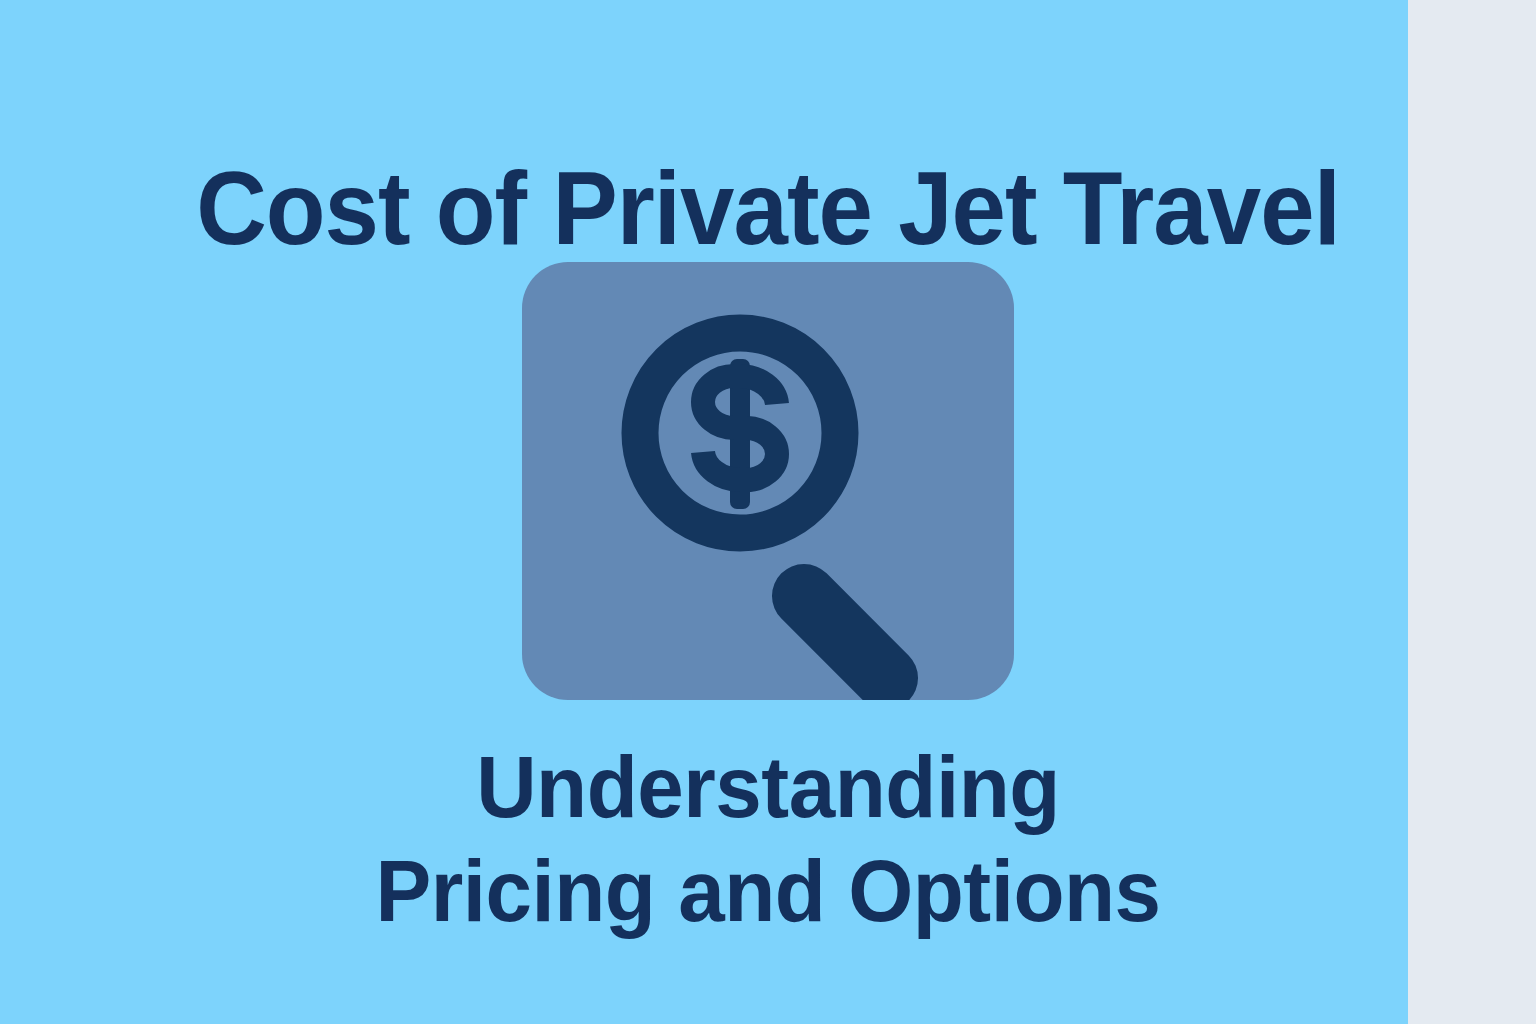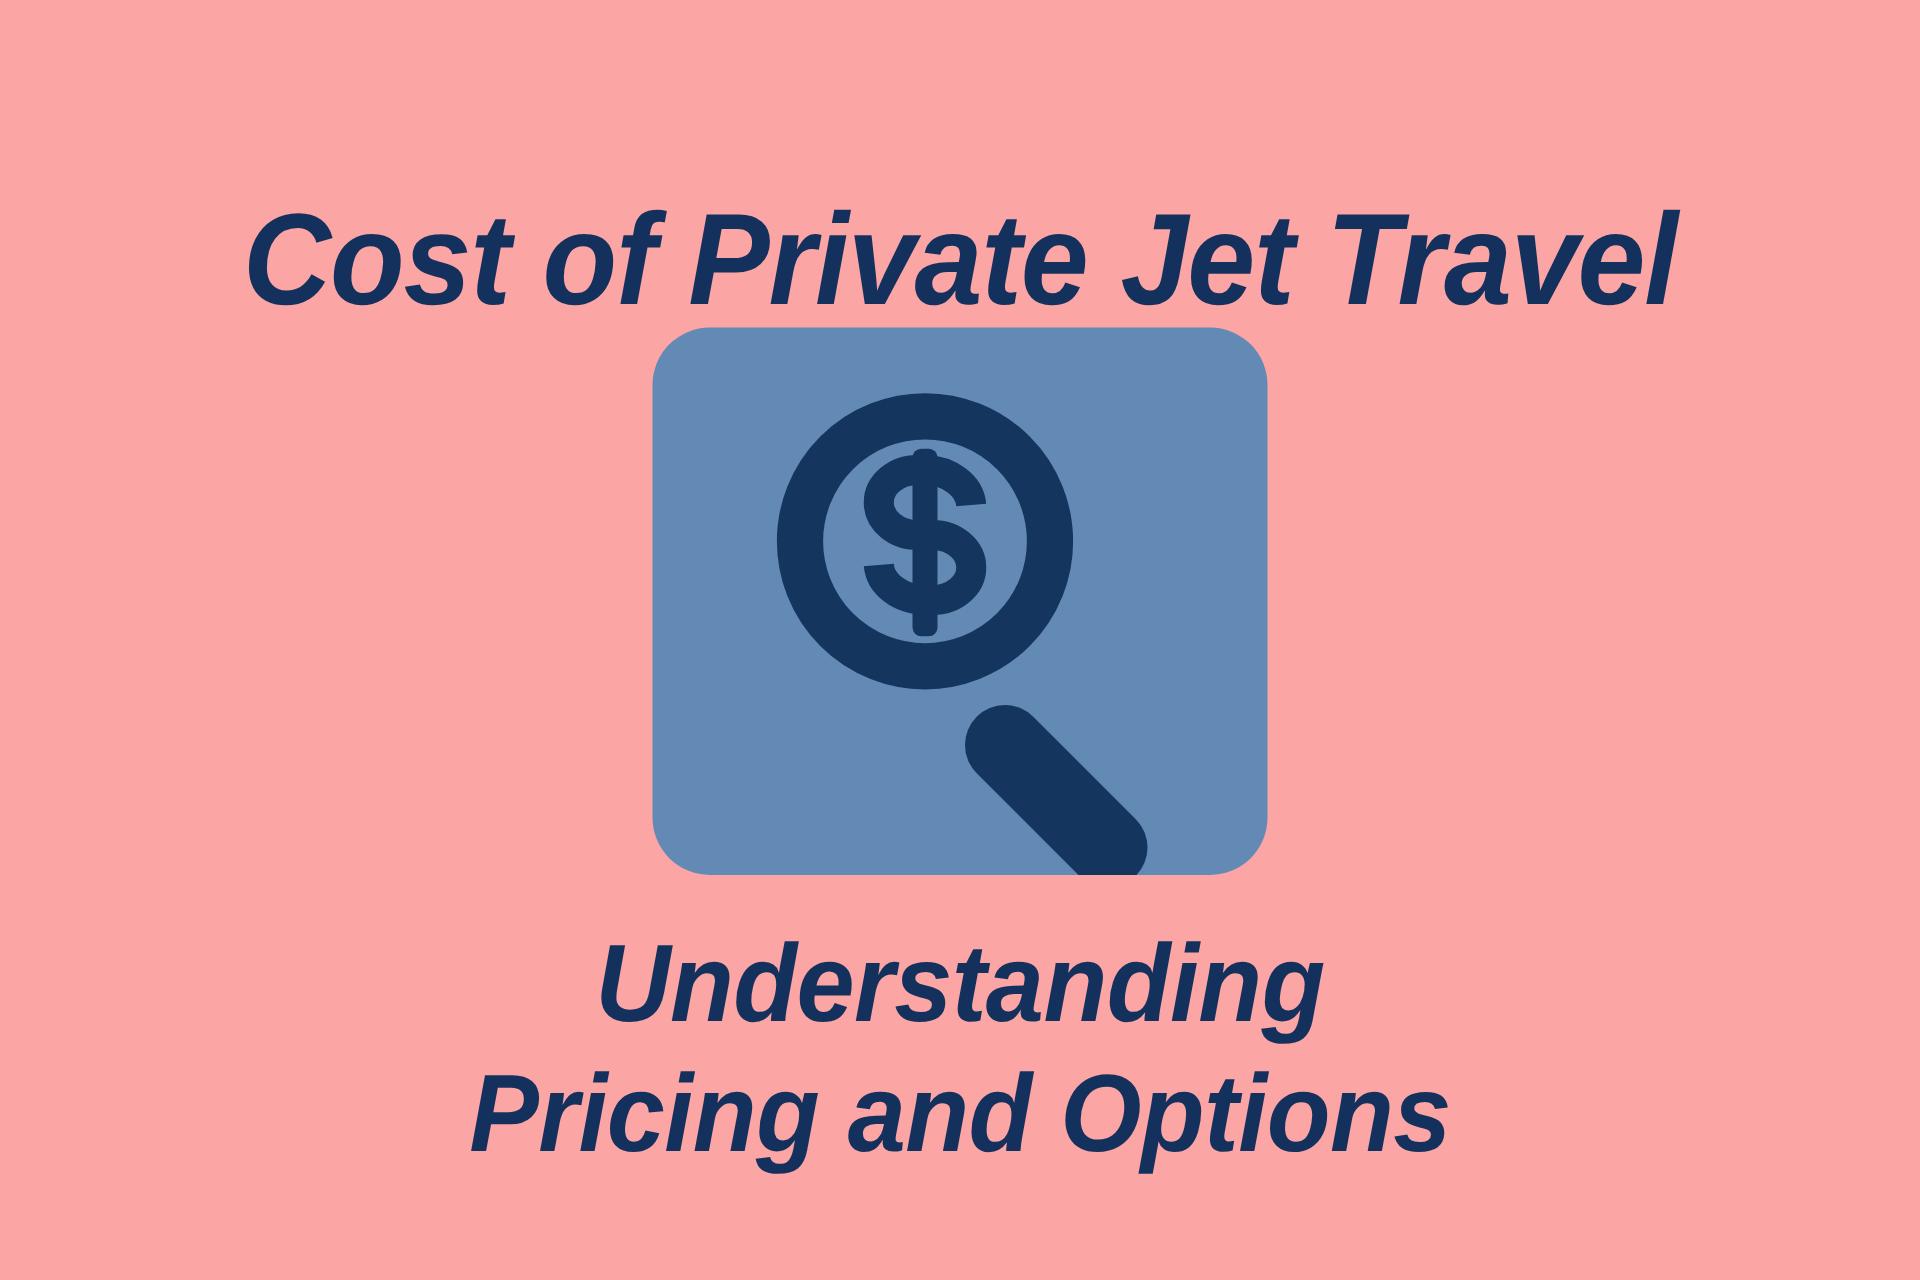--- a/index.html
+++ b/index.html
@@ -9,25 +9,24 @@
   body {
     width: 1536px;
     height: 1024px;
     overflow: hidden;
     background: #e4eaf1;
     font-family: "Liberation Sans", "DejaVu Sans", sans-serif;
   }
 
   .slide {
     position: relative;
-    width: 1536px;
+    width: 1408px;
     height: 1024px;
-    background: #fca5a5;
+    background: #7dd3fc;
     box-sizing: border-box;
-    font-style: italic;
   }
 
   
   .title {
     position: absolute;
     left: 0;
     top: 84px;
     width: 1536px;
     text-align: center;
     color: #14305c;

